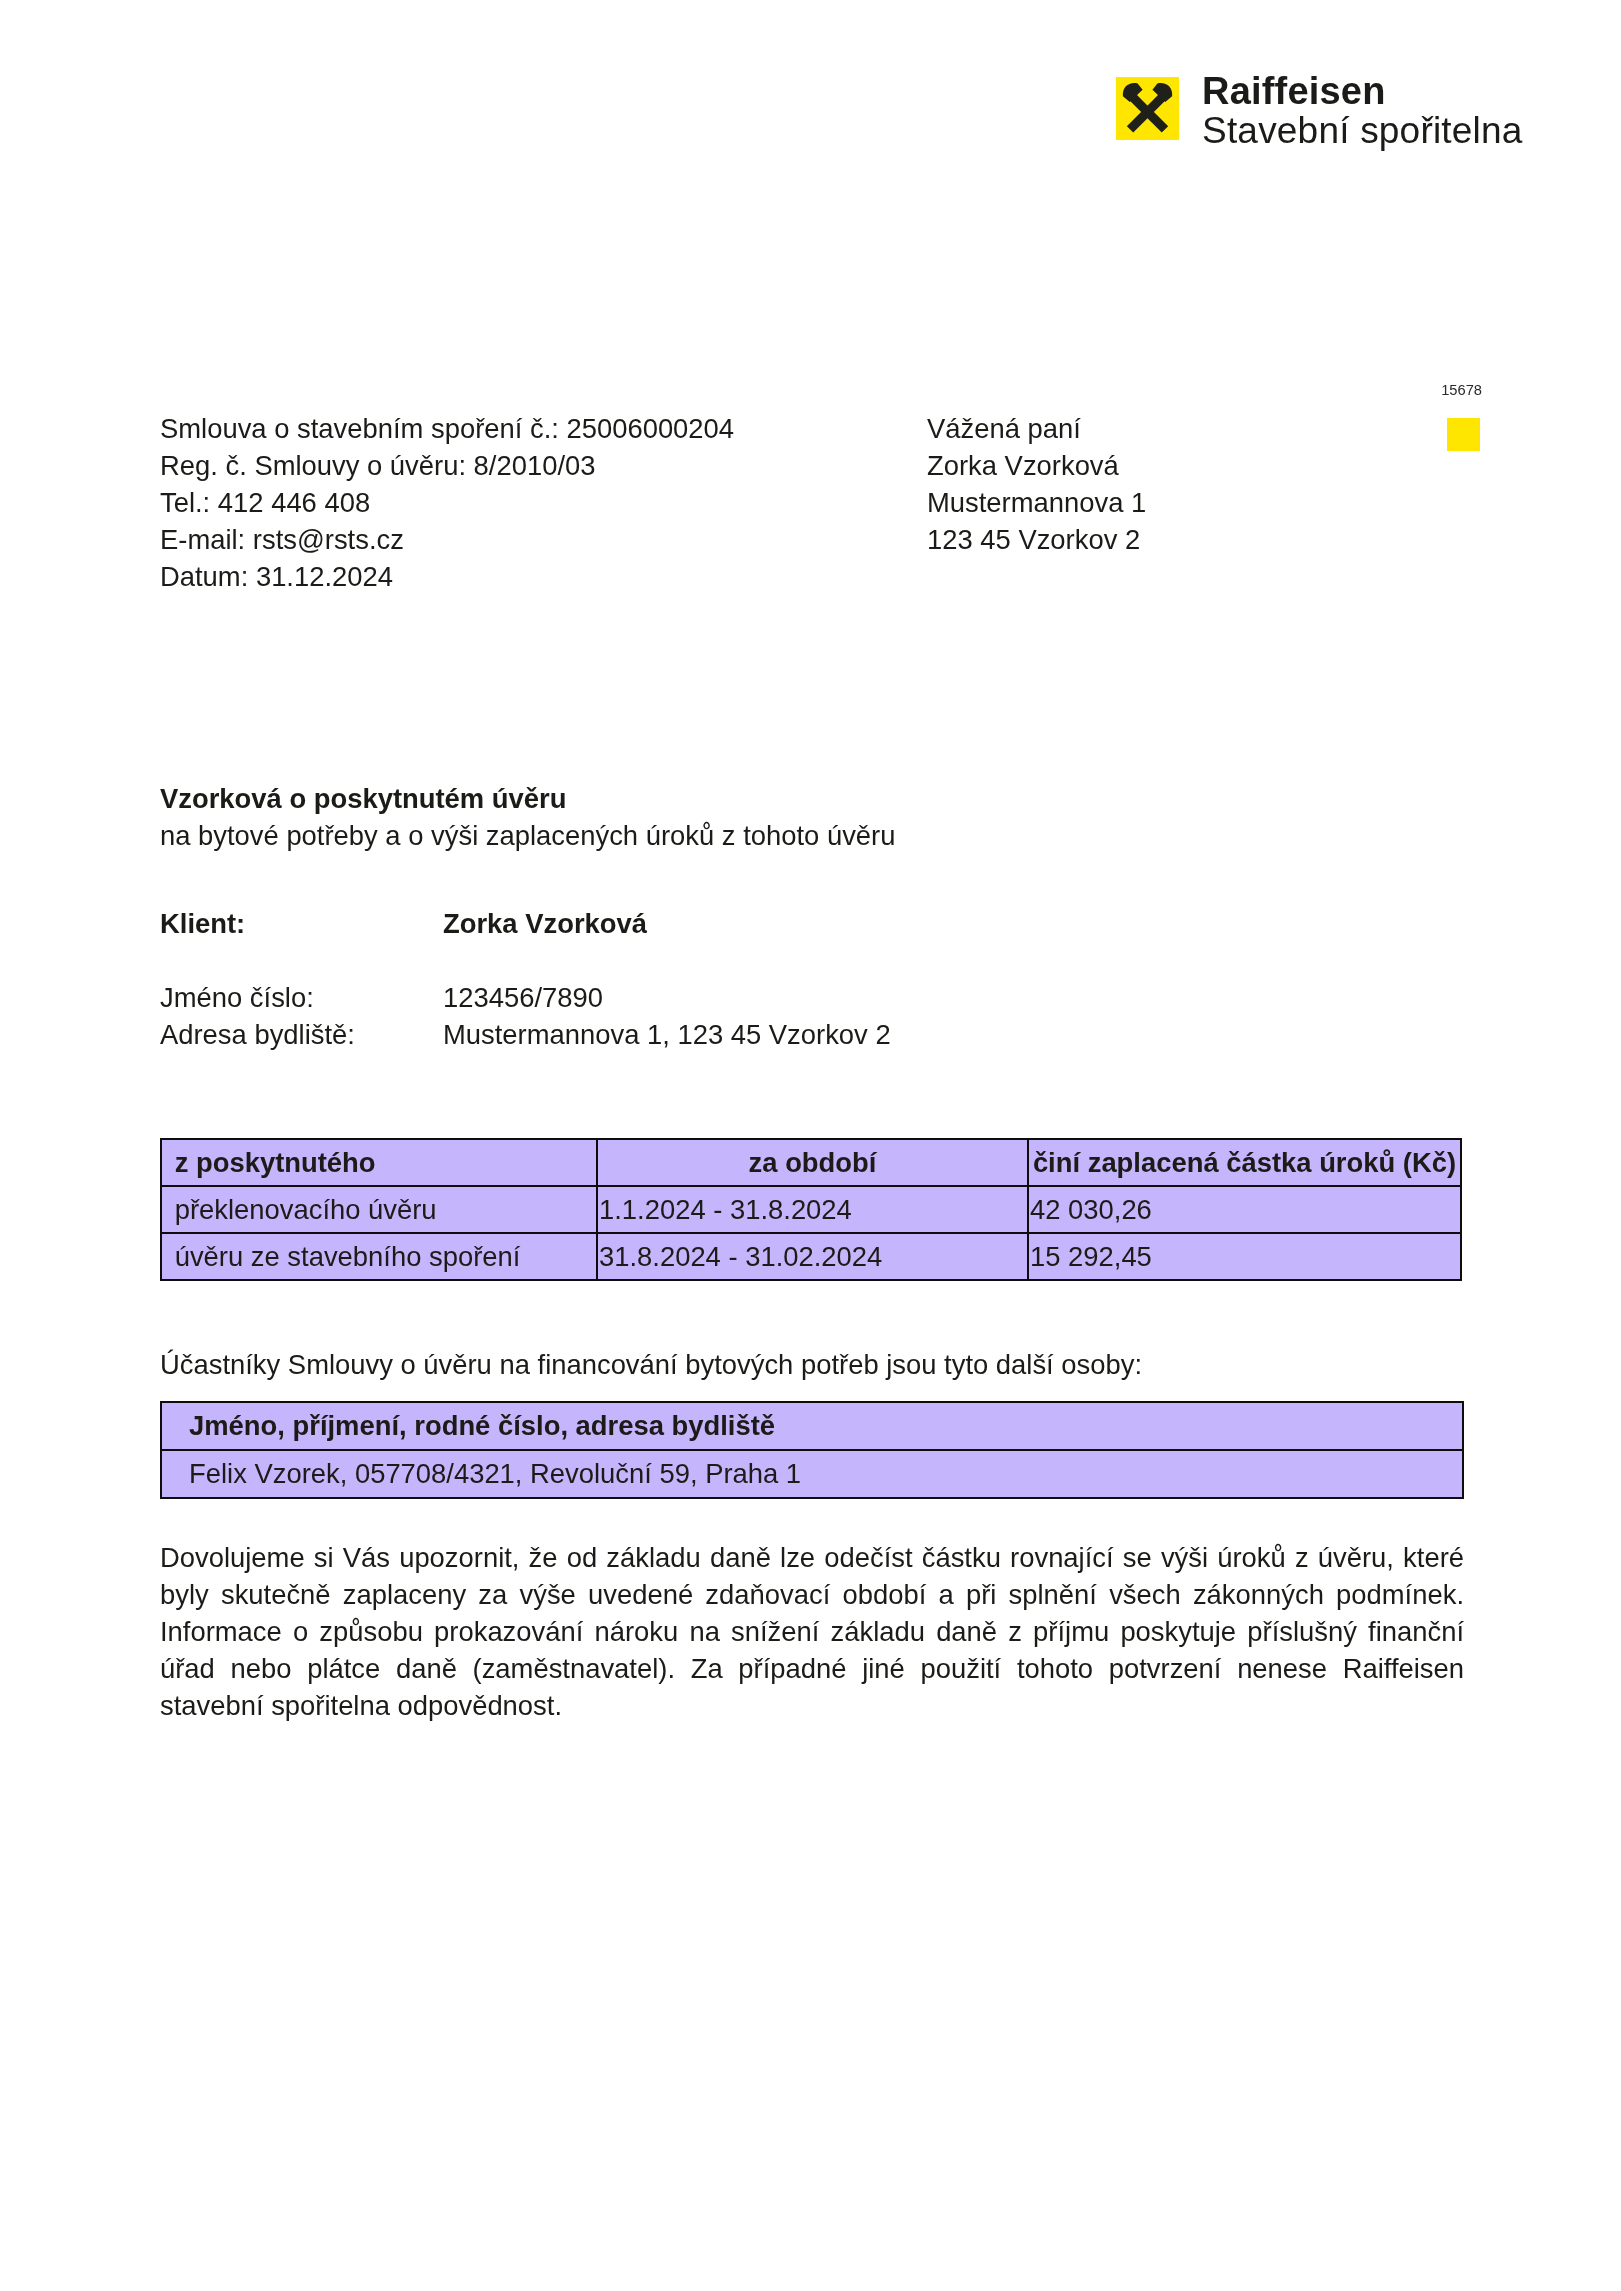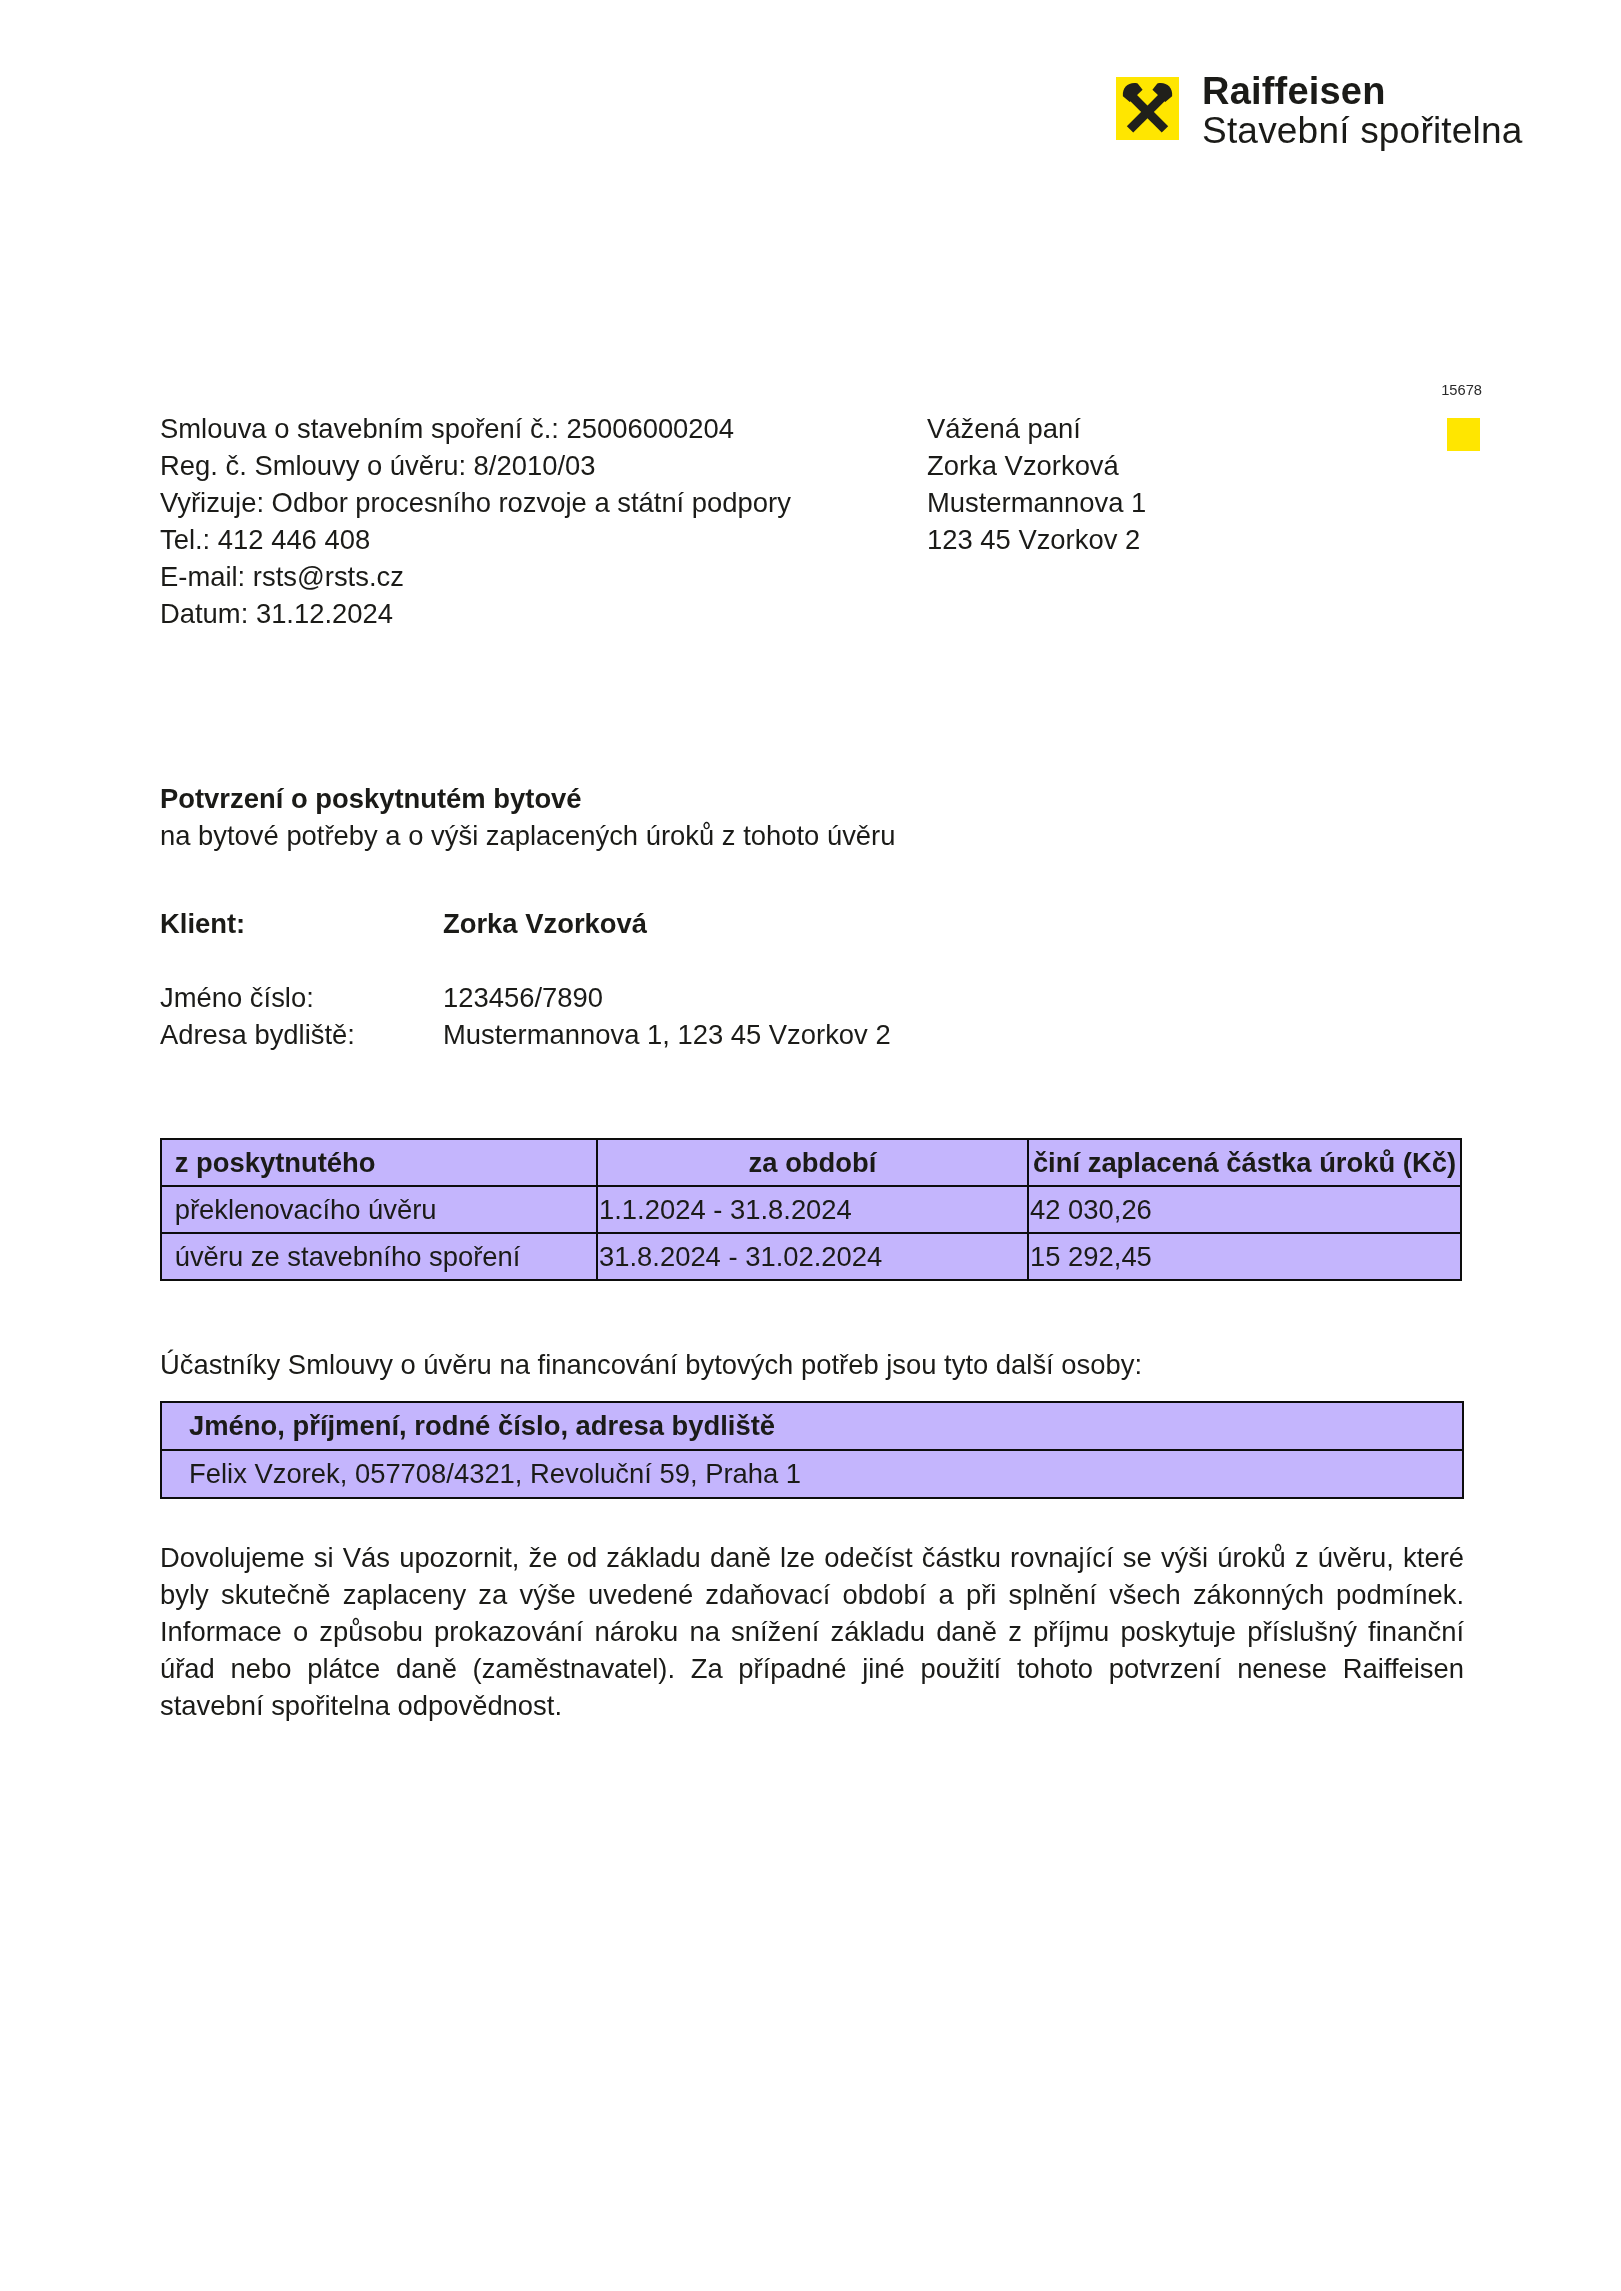--- a/index.html
+++ b/index.html
@@ -77,35 +77,34 @@
   <div class="l1">Raiffeisen</div>
   <div class="l2">Stavební spořitelna</div>
 </div>
 
 <div class="abs form-code">15678</div>
 <div class="abs corner-marker"></div>
 
 <div class="abs textblock sender">
     <div>Smlouva o stavebním spoření č.: 25006000204</div>
     <div>Reg. č. Smlouvy o úvěru: 8/2010/03</div>
-    <div>Vyřizuje: Odbor procesního rozvoje a státní podpory</div>
     <div>Tel.: 412 446 408</div>
     <div>E-mail: rsts@rsts.cz</div>
     <div>Datum: 31.12.2024</div>
   </div>
 
 <div class="abs textblock addressee">
     <div>Vážená paní</div>
     <div>Zorka Vzorková</div>
     <div>Mustermannova 1</div>
     <div>123 45 Vzorkov 2</div>
   </div>
 
 <div class="abs title">
-  <div class="t1">Potvrzení o poskytnutém bytové</div>
+  <div class="t1">Vzorková o poskytnutém úvěru</div>
   <div class="t2">na bytové potřeby a o výši zaplacených úroků z tohoto úvěru</div>
 </div>
 
 <div class="abs client">
   <div class="row">
     <span class="lbl bold">Klient:</span>
     <span class="bold">Zorka Vzorková</span>
   </div>
   <div class="spacer"></div>
   <div class="row">

